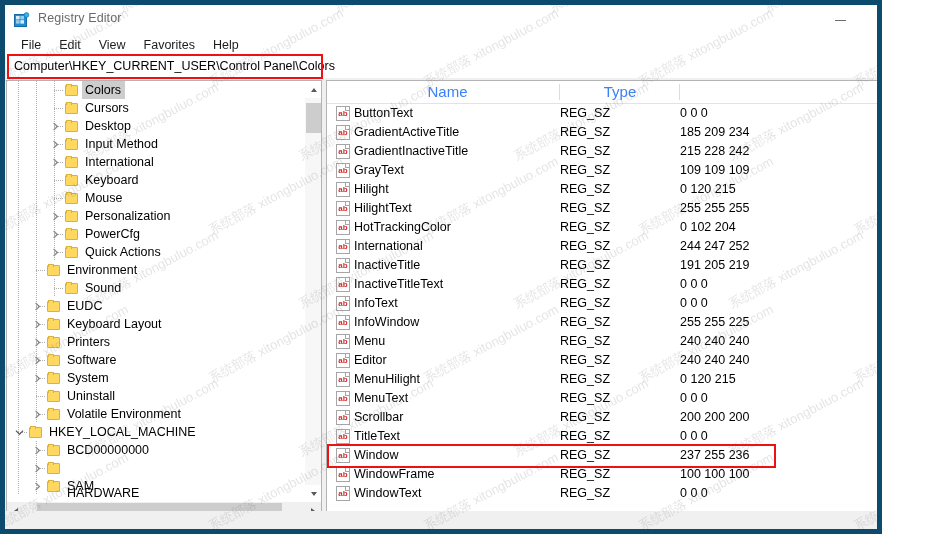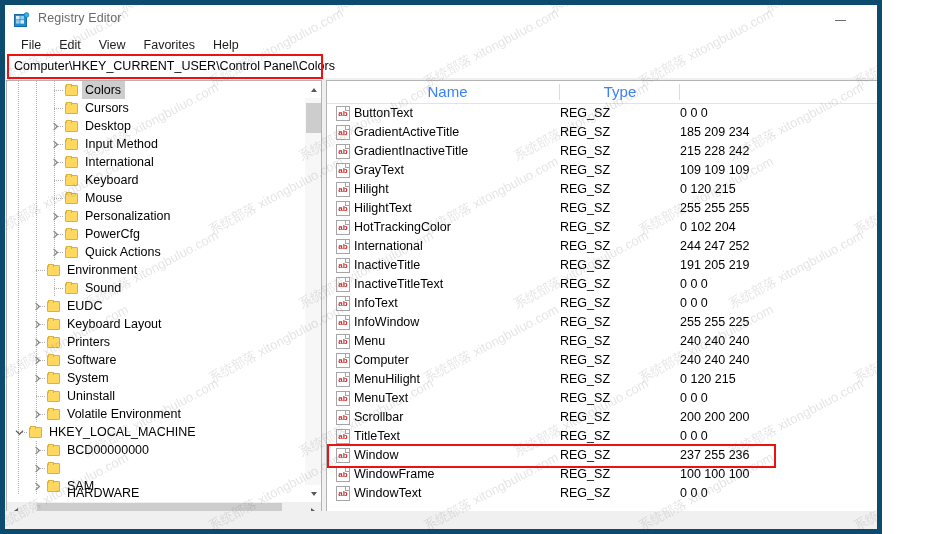--- a/index.html
+++ b/index.html
@@ -890,21 +890,21 @@
           <div class="cell-data">255 255 225</div>
         </div>
         <div class="lv-row">
           <div class="ab-icon">ab</div>
           <div class="cell-name">Menu</div>
           <div class="cell-type">REG_SZ</div>
           <div class="cell-data">240 240 240</div>
         </div>
         <div class="lv-row">
           <div class="ab-icon">ab</div>
-          <div class="cell-name">Computer</div>
+          <div class="cell-name">Editor</div>
           <div class="cell-type">REG_SZ</div>
           <div class="cell-data">240 240 240</div>
         </div>
         <div class="lv-row">
           <div class="ab-icon">ab</div>
           <div class="cell-name">MenuHilight</div>
           <div class="cell-type">REG_SZ</div>
           <div class="cell-data">0 120 215</div>
         </div>
         <div class="lv-row">

